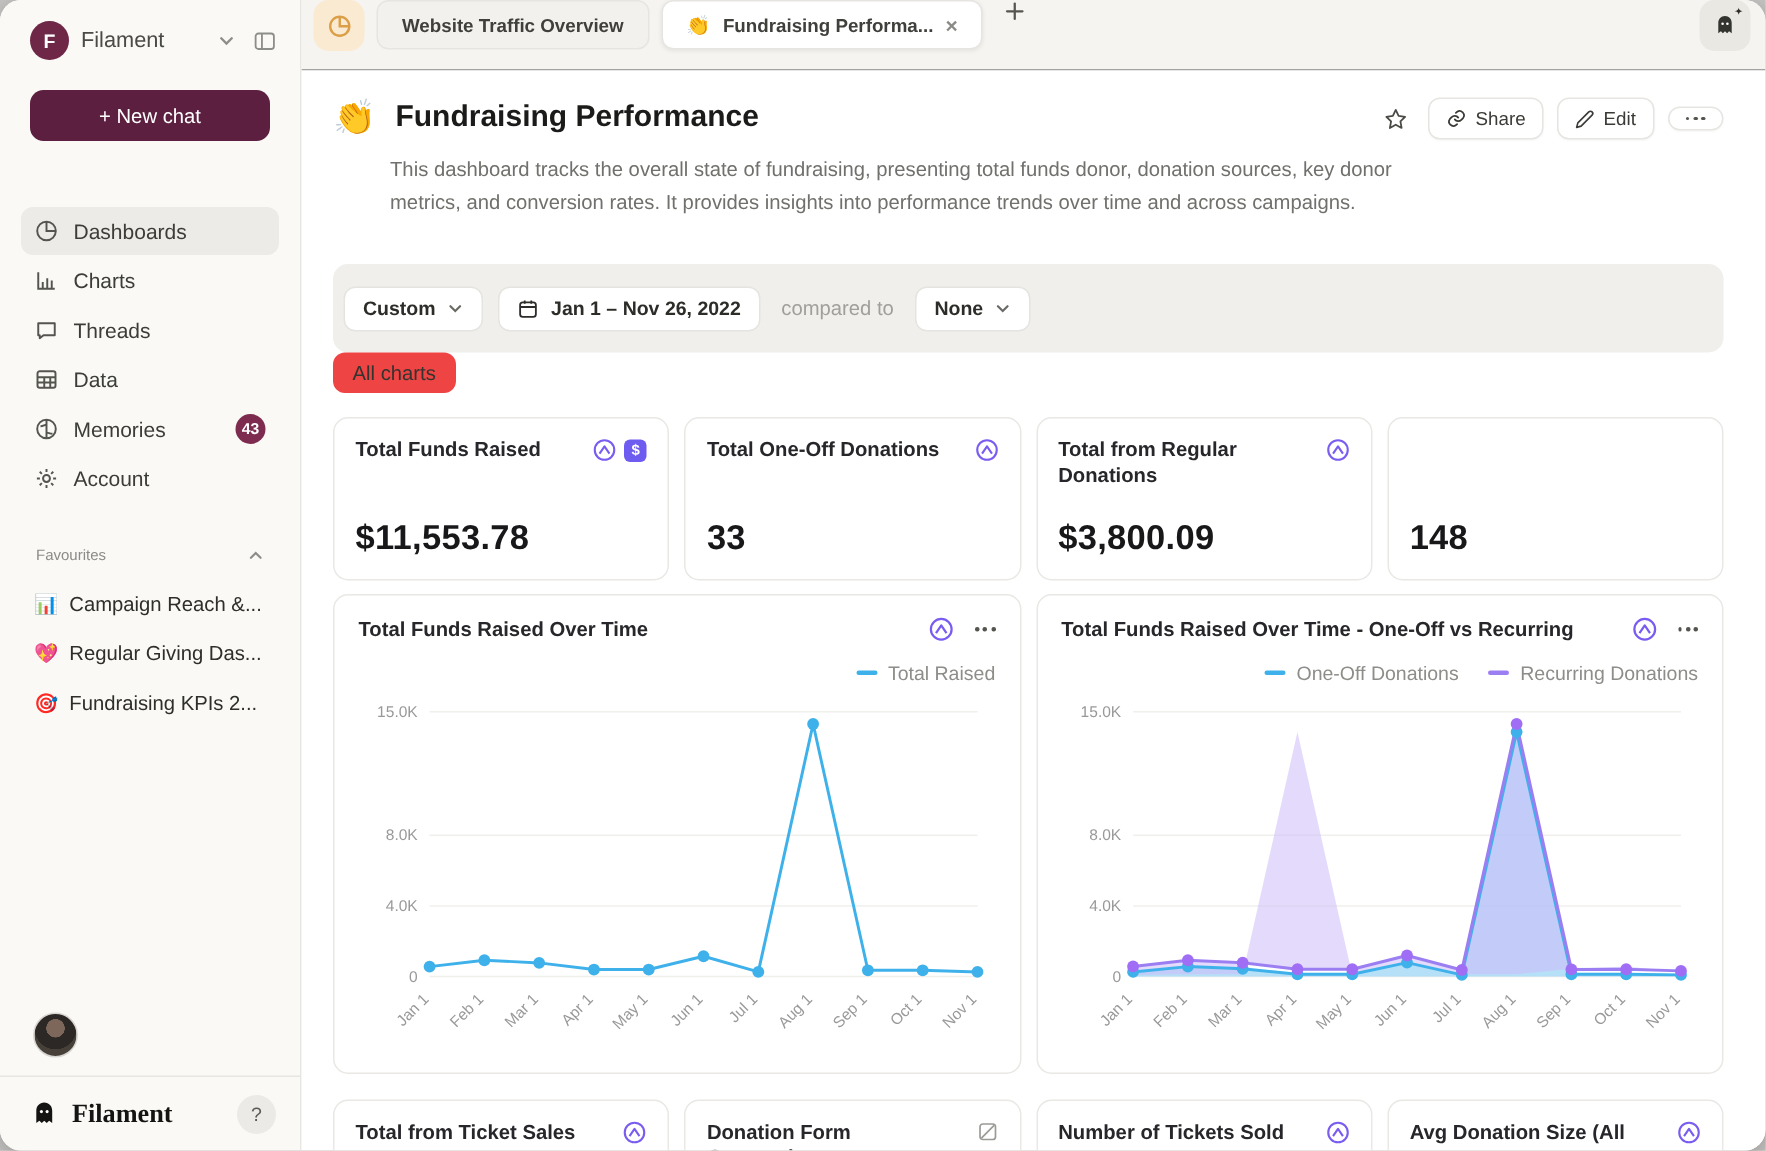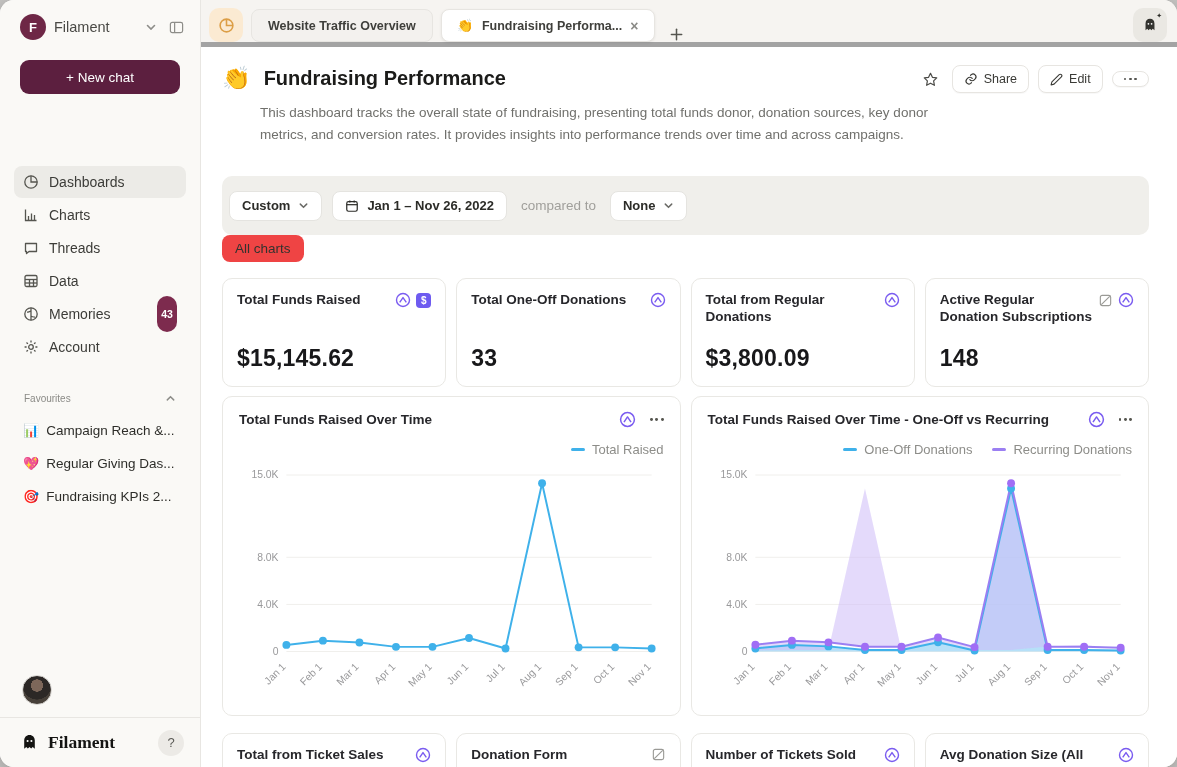--- a/index.html
+++ b/index.html
@@ -11,49 +11,49 @@
   
   .sidebar { width:201px; background:#faf9f6; border-right:1px solid #e8e6e2;
     display:flex; flex-direction:column; padding:14px 0 0 0; flex-shrink:0; }
   .ws-row { display:flex; align-items:center; padding:0 14px 0 20px; gap:8px; }
   .ws-logo { width:26px; height:26px; border-radius:50%; background:#6e2746; color:#fff;
     font-size:13px; font-weight:bold; display:flex; align-items:center; justify-content:center; }
   .ws-name { font-size:14.5px; color:#4a4a46; flex:1; }
   .icon-btn { background:none; border:none; cursor:pointer; display:flex; align-items:center; color:#8d8d89; padding:2px; }
   .newchat { margin:20px 20px 0 20px; height:34px; background:#5c1f3f; color:#fff;
     border:none; border-radius:9px; font-size:13.5px; cursor:pointer; }
-  .nav { margin-top:72px; padding:0 14px; display:flex; flex-direction:column; gap:1px; }
+  .nav { margin-top:44px; padding:0 14px; display:flex; flex-direction:column; gap:1px; }
   .nav-item { display:flex; align-items:center; gap:10px; height:32px; padding:0 9px;
     border-radius:8px; font-size:14px; color:#3c3c38; cursor:pointer; }
   .nav-item.active { background:#ecebe7; }
   .nav-item svg { flex-shrink:0; }
   .nav-label { flex:1; }
-  .nav-badge { background:#7d2b4e; color:#fff; font-size:10.5px; min-width:20px; height:36px;
+  .nav-badge { background:#7d2b4e; color:#fff; font-size:10.5px; min-width:20px; height:20px;
     border-radius:10px; display:flex; align-items:center; justify-content:center; font-weight:bold; }
   .fav-head { margin:30px 24px 0 24px; display:flex; align-items:center; justify-content:space-between;
     font-size:10px; color:#8b8b87; }
   .fav-list { margin-top:12px; padding:0 14px; display:flex; flex-direction:column; gap:4px; }
   .fav-item { display:flex; align-items:center; gap:7px; height:29px; padding:0 9px;
     font-size:13.5px; color:#2e2e2a; border-radius:8px; cursor:pointer; white-space:nowrap; }
   .fav-emoji { font-size:13px; }
   .side-spacer { flex:1; }
   .avatar-row { padding:0 0 12px 22px; }
   .avatar { width:30px; height:30px; border-radius:50%; cursor:pointer;
     background: radial-gradient(circle at 50% 34%, #7d675a 0 26%, #2c2826 27% 60%, #474039 61%);
     border:1px solid #d8d6d2; }
   .side-footer { border-top:1px solid #e8e6e2; height:50px; display:flex; align-items:center;
     padding:0 16px 0 20px; gap:9px; }
   .brand-name { font-family:"Liberation Serif", serif; font-weight:bold; font-size:17.5px; color:#141412; flex:1; }
   .help-btn { width:26px; height:26px; border-radius:50%; background:#eceae6; border:none;
     color:#5a5a56; font-size:13px; cursor:pointer; }
 
   
   .main { flex:1; display:flex; flex-direction:column; overflow:hidden; background:#f6f4f1; }
-  .tabstrip { height:47px; display:flex; align-items:flex-end; padding:0 10px 0 8px; gap:8px;
-    border-bottom:5px solid #a3a3a3; flex-shrink:0; }
+  .tabstrip { height:47px; display:flex; align-items:flex-start; padding:0 10px 0 8px; gap:8px;
+    border-bottom:1px solid #a3a3a3; flex-shrink:0; }
   .home-tile { width:34px; height:34px; border-radius:10px; background:#fbead2; border:none;
     display:flex; align-items:center; justify-content:center; cursor:pointer; }
   .tab { height:33px; display:flex; align-items:center; gap:8px; padding:0 16px;
     border:1px solid #e7e5e1; border-radius:8px; background:#f3f1ee; font-size:12.5px;
     font-weight:bold; color:#3f3f3b; cursor:pointer; white-space:nowrap; }
   .tab.active { background:#fff; box-shadow:0 1px 3px rgba(0,0,0,.07); }
   .tab-emoji { font-size:13px; }
   .tab-close { color:#8a8a86; font-size:14px; line-height:1; cursor:pointer; }
   .newtab-btn { background:none; border:none; cursor:pointer; color:#55554f; margin-left:6px; display:flex; }
   .strip-spacer { flex:1; }
@@ -324,21 +324,21 @@
           <div class="stat-head">
             <span class="stat-title">Total Funds Raised</span>
             <span class="stat-icons">
               <svg width="16" height="16" viewBox="0 0 16 16" fill="none" stroke="#7a5cf0" stroke-width="1.4">
                   <circle cx="8" cy="8" r="6.5"></circle>
                   <path d="M4.7 10.4 L8 5.6 L11.3 10.4" stroke-linejoin="round"></path>
                 </svg>
               <span class="dollar-badge">$</span>
             </span>
           </div>
-          <div class="stat-value">$15,145.62</div>
+          <div class="stat-value">$11,553.78</div>
         </div>
         <div class="stat-card">
           <div class="stat-head">
             <span class="stat-title">Total One-Off Donations</span>
             <span class="stat-icons">
               <svg width="16" height="16" viewBox="0 0 16 16" fill="none" stroke="#7a5cf0" stroke-width="1.4">
                   <circle cx="8" cy="8" r="6.5"></circle>
                   <path d="M4.7 10.4 L8 5.6 L11.3 10.4" stroke-linejoin="round"></path>
                 </svg>
             </span>
@@ -351,33 +351,20 @@
             <span class="stat-icons">
               <svg width="16" height="16" viewBox="0 0 16 16" fill="none" stroke="#7a5cf0" stroke-width="1.4">
                   <circle cx="8" cy="8" r="6.5"></circle>
                   <path d="M4.7 10.4 L8 5.6 L11.3 10.4" stroke-linejoin="round"></path>
                 </svg>
             </span>
           </div>
           <div class="stat-value">$3,800.09</div>
         </div>
         <div class="stat-card">
-          <div class="stat-head">
-            <span class="stat-title">Active Regular Donation Subscriptions</span>
-            <span class="stat-icons">
-              <svg width="15" height="15" viewBox="0 0 16 16" fill="none" stroke="#9a9a96" stroke-width="1.2">
-                  <rect x="2.5" y="2.5" width="11" height="11" rx="2"></rect>
-                  <line x1="3.5" y1="12.5" x2="12.5" y2="3.5"></line>
-                </svg>
-              <svg width="16" height="16" viewBox="0 0 16 16" fill="none" stroke="#7a5cf0" stroke-width="1.4">
-                  <circle cx="8" cy="8" r="6.5"></circle>
-                  <path d="M4.7 10.4 L8 5.6 L11.3 10.4" stroke-linejoin="round"></path>
-                </svg>
-            </span>
-          </div>
           <div class="stat-value">148</div>
         </div>
       </div>
 
       
       <div class="charts-grid">
         <div class="chart-card">
           <div class="chart-head">
             <span class="chart-title">Total Funds Raised Over Time</span>
             <span class="chart-head-icons">

